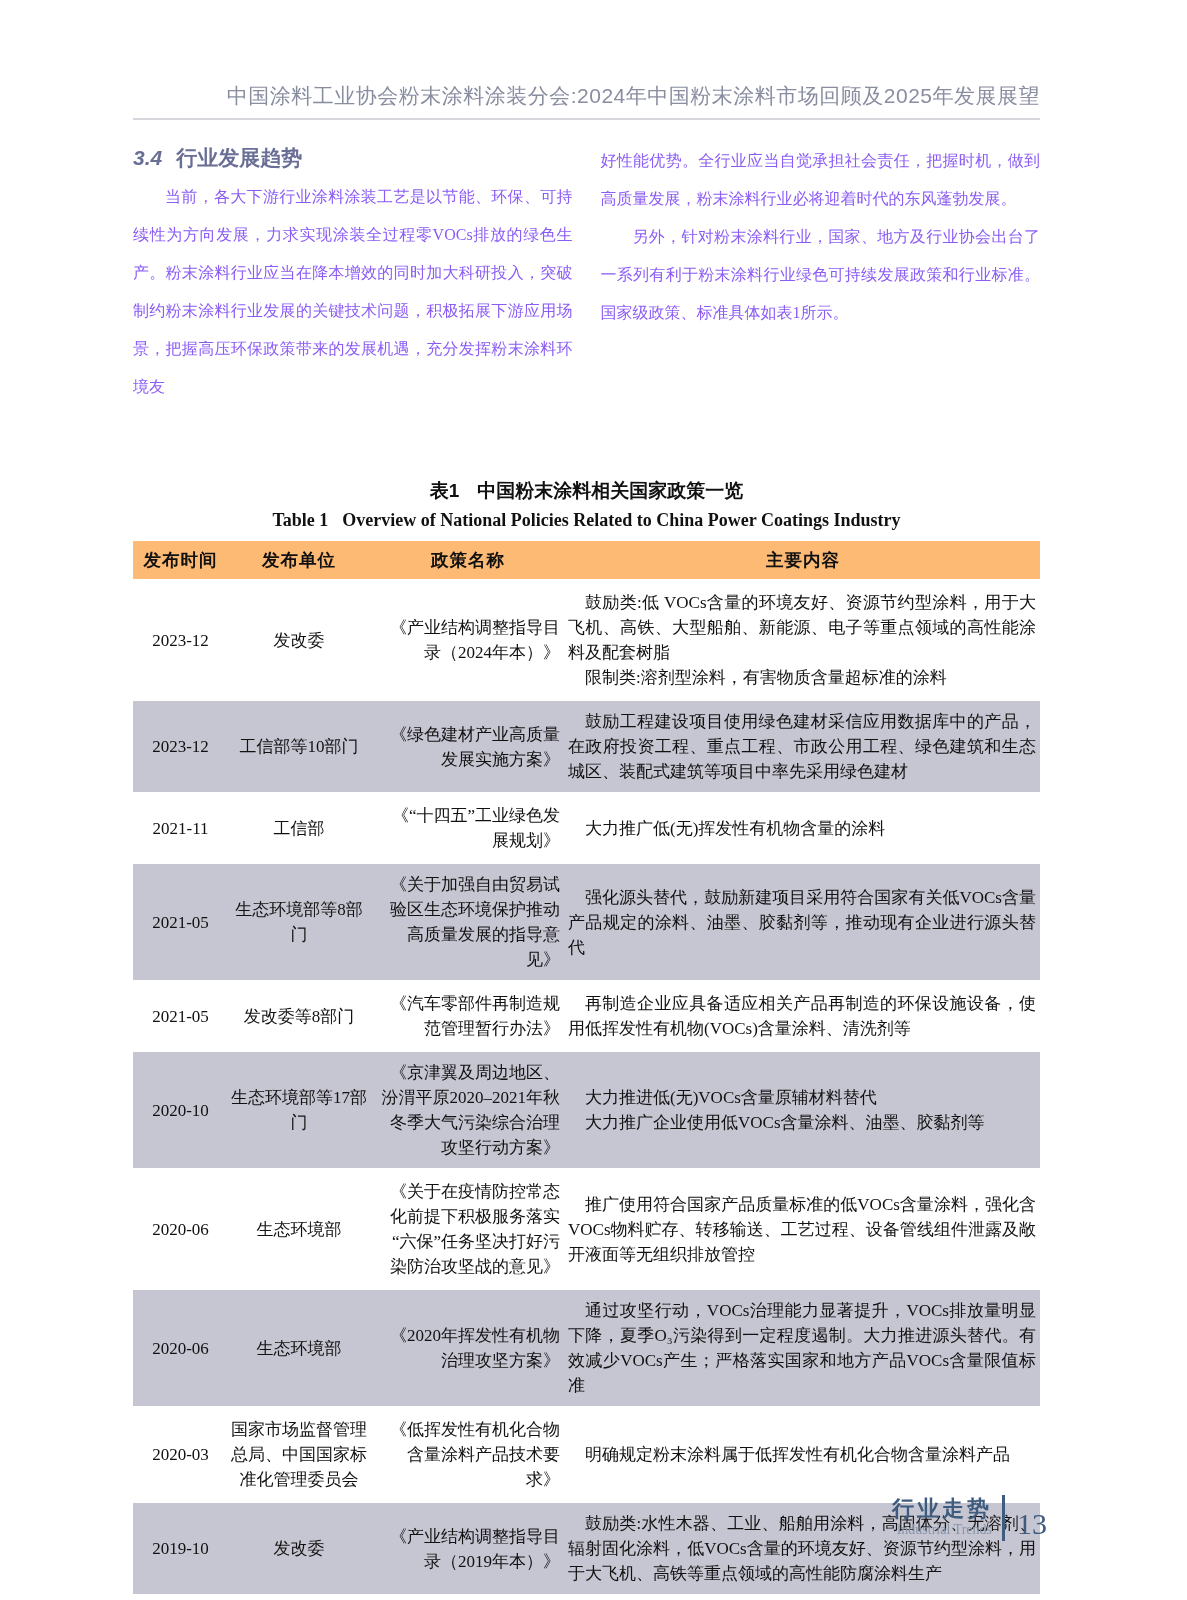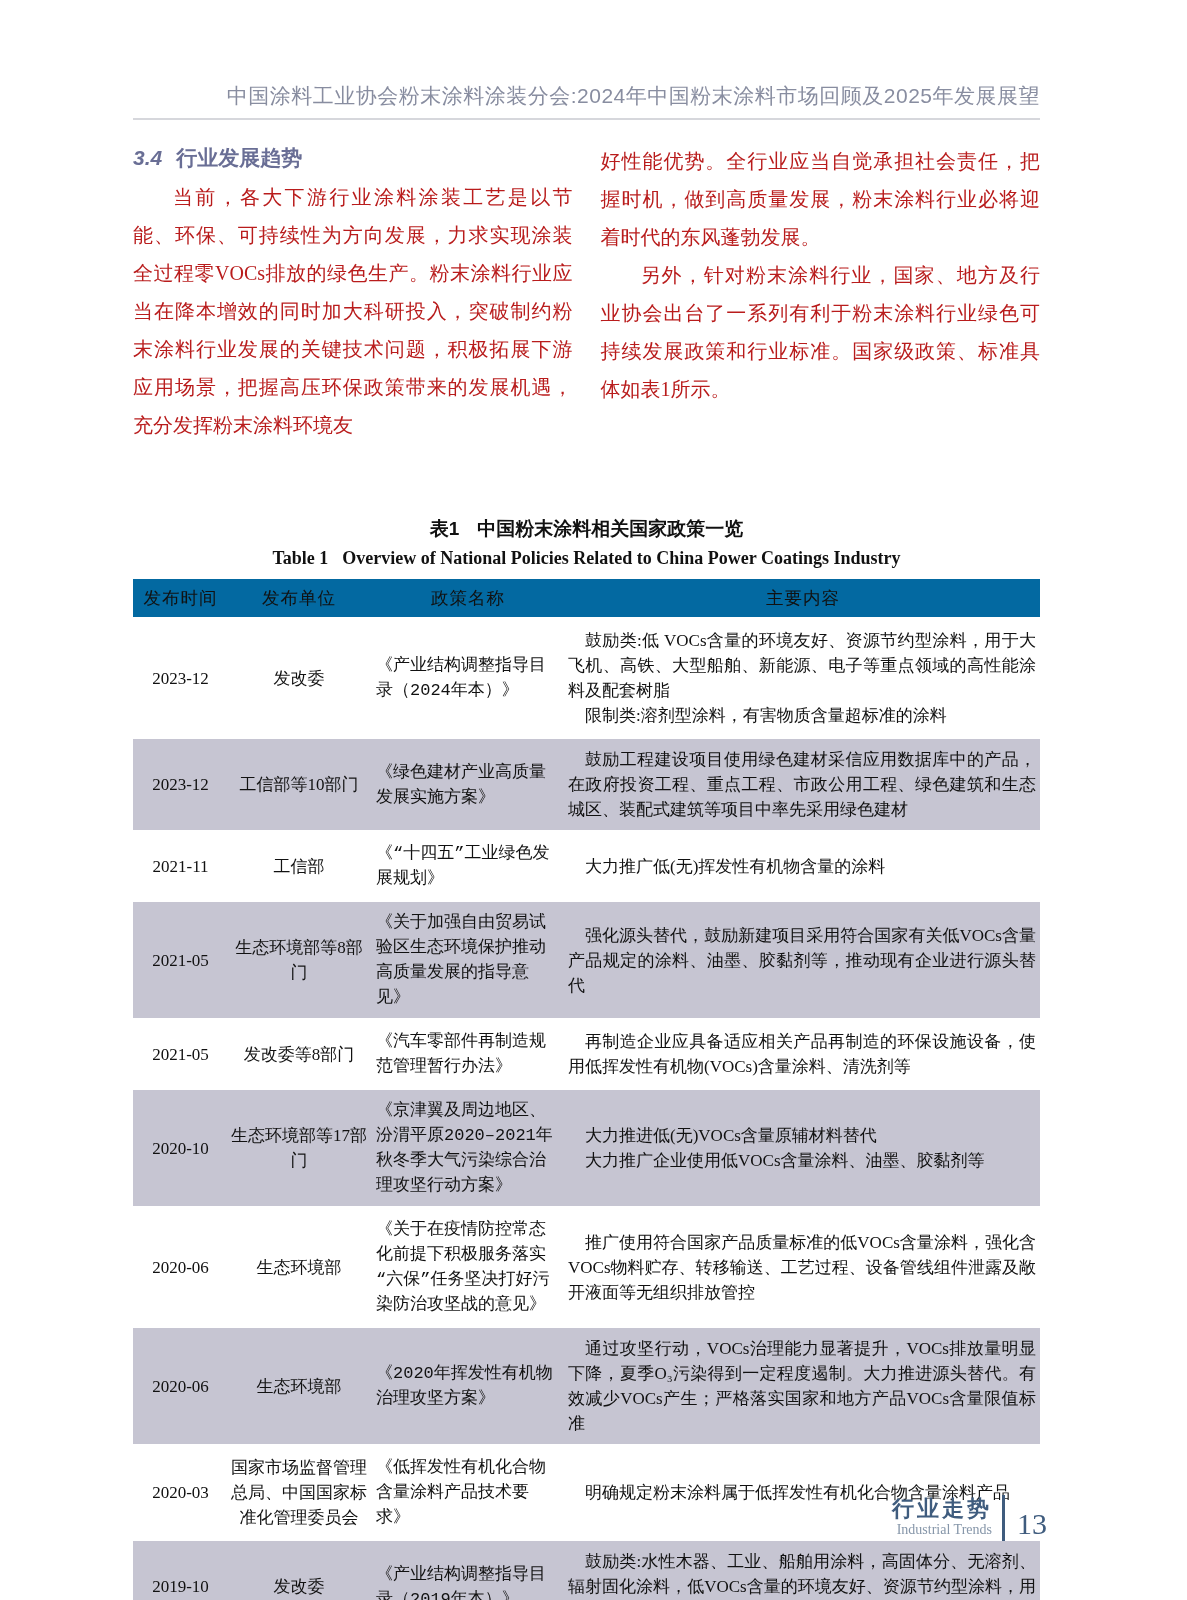--- a/index.html
+++ b/index.html
@@ -20,22 +20,22 @@
 
   
   .article{display:flex;gap:28px;margin-top:22px;}
   .col{width:440px;}
   .section-heading{
     font-family:"Liberation Sans","DejaVu Sans",sans-serif;
     font-weight:bold;font-size:21px;color:#696e95;margin:2px 0 6px 0;
   }
   .section-heading .sec-no{margin-right:14px;font-style:italic;}
   .article p{
-    margin:0;font-size:20px;line-height:38px;text-align:justify;
-    text-justify:inter-ideograph;color:#b91c1c;
+    margin:0;font-size:16px;line-height:38px;text-align:justify;
+    text-justify:inter-ideograph;color:#8b5cf6;
   }
   .article p.indent{text-indent:2em;}
 
   
   .tbl-caption-zh{
     margin-top:72px;text-align:center;font-weight:bold;font-size:19px;
     font-family:"Liberation Sans","DejaVu Sans",sans-serif;color:#111;
   }
   .tbl-caption-zh .cap-gap{display:inline-block;width:18px;}
   .tbl-caption-en{
@@ -44,30 +44,30 @@
   }
   .tbl-caption-en .cap-gap{display:inline-block;width:14px;}
 
   
   .policy-table{width:907px;margin-top:10px;border-collapse:collapse;table-layout:fixed;}
   .policy-table col.c-date{width:95px;}
   .policy-table col.c-agency{width:142px;}
   .policy-table col.c-policy{width:196px;}
   .policy-table col.c-content{width:474px;}
   .policy-table thead th{
-    background:#0369a1;font-weight:normal;font-size:17.5px;color:#111;
+    background:#fdba74;font-weight:bold;font-size:17.5px;color:#111;
     padding:7px 2px;text-align:center;letter-spacing:1px;
   }
   .policy-table td{
     font-size:17px;line-height:25px;vertical-align:middle;
     padding:8px 2px;color:#111;
   }
   .policy-table td.cell-date{text-align:center;font-family:"Liberation Serif","DejaVu Serif",serif;}
   .policy-table td.cell-agency{text-align:center;}
-  .policy-table td.cell-policy{text-align:left;padding:8px 6px;font-family:Liberation Mono, monospace;}
+  .policy-table td.cell-policy{text-align:right;padding:8px 6px;}
   .policy-table td.cell-content{text-align:left;padding-right:4px;}
   .policy-table td.cell-content p{margin:0;text-indent:1em;text-align:justify;text-justify:inter-ideograph;}
   .policy-table tr.shaded td{background:#c6c5d2;}
   .policy-table tbody tr{border-top:3px solid #ffffff;}
 
   
   .footer{
     position:absolute;right:140px;top:1495px;
     display:flex;align-items:center;
   }

